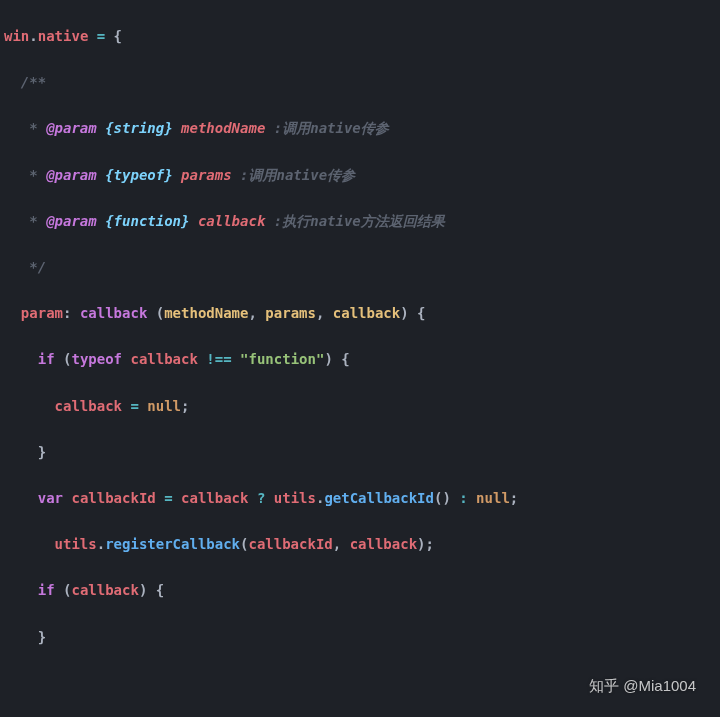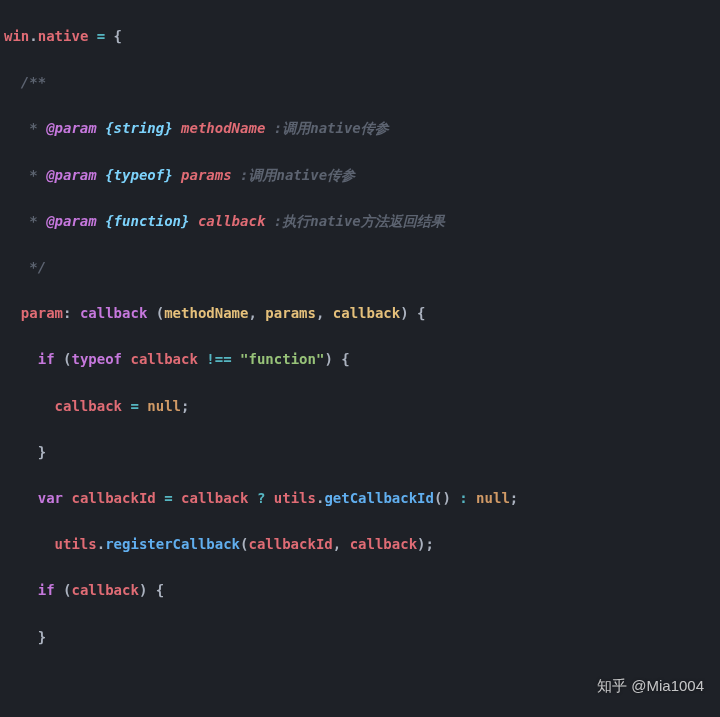--- a/index.html
+++ b/index.html
@@ -26,21 +26,21 @@
   .tk-param { color: #e5c07b; }
   .tk-var { color: #e06c75; }
   .tk-str { color: #98c379; }
   .tk-null { color: #d19a66; }
   .tk-comment { color: #5c6370; font-style: italic; }
   .tk-doctag { color: #c678dd; font-style: italic; }
   .tk-doctype { color: #7dd3fc; font-style: italic; }
   .tk-docvar { color: #e06c75; font-style: italic; }
   .watermark {
     position: absolute;
-    right: 16px;
+    right: 24px;
     bottom: 18px;
     color: rgba(255,255,255,0.75);
     font-family: -apple-system, "PingFang SC", "Microsoft YaHei", sans-serif;
     font-size: 15px;
     pointer-events: none;
     text-shadow: 0 0 3px rgba(0,0,0,0.5);
   }
   .line { display:block;font-weight:bold; }
 </style>
 </head>

